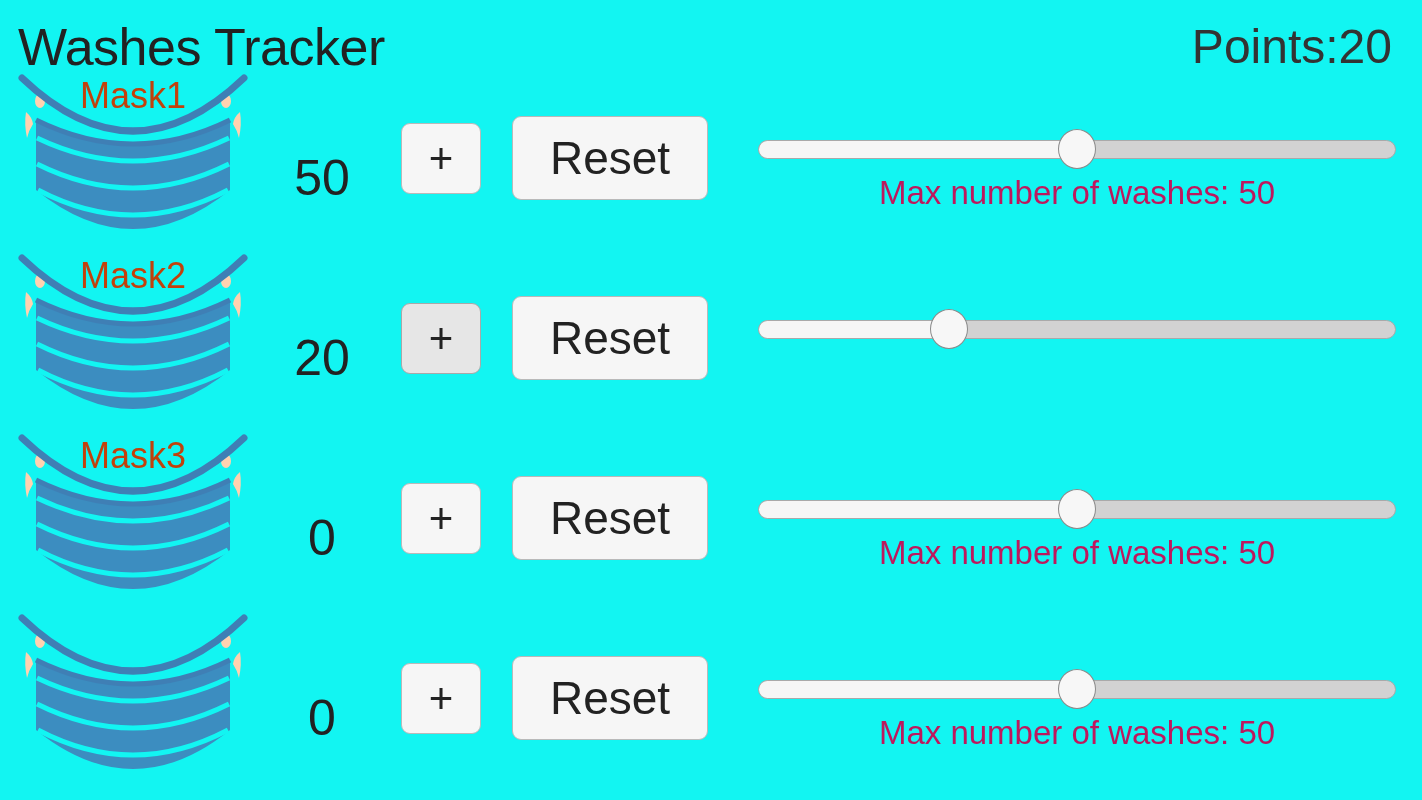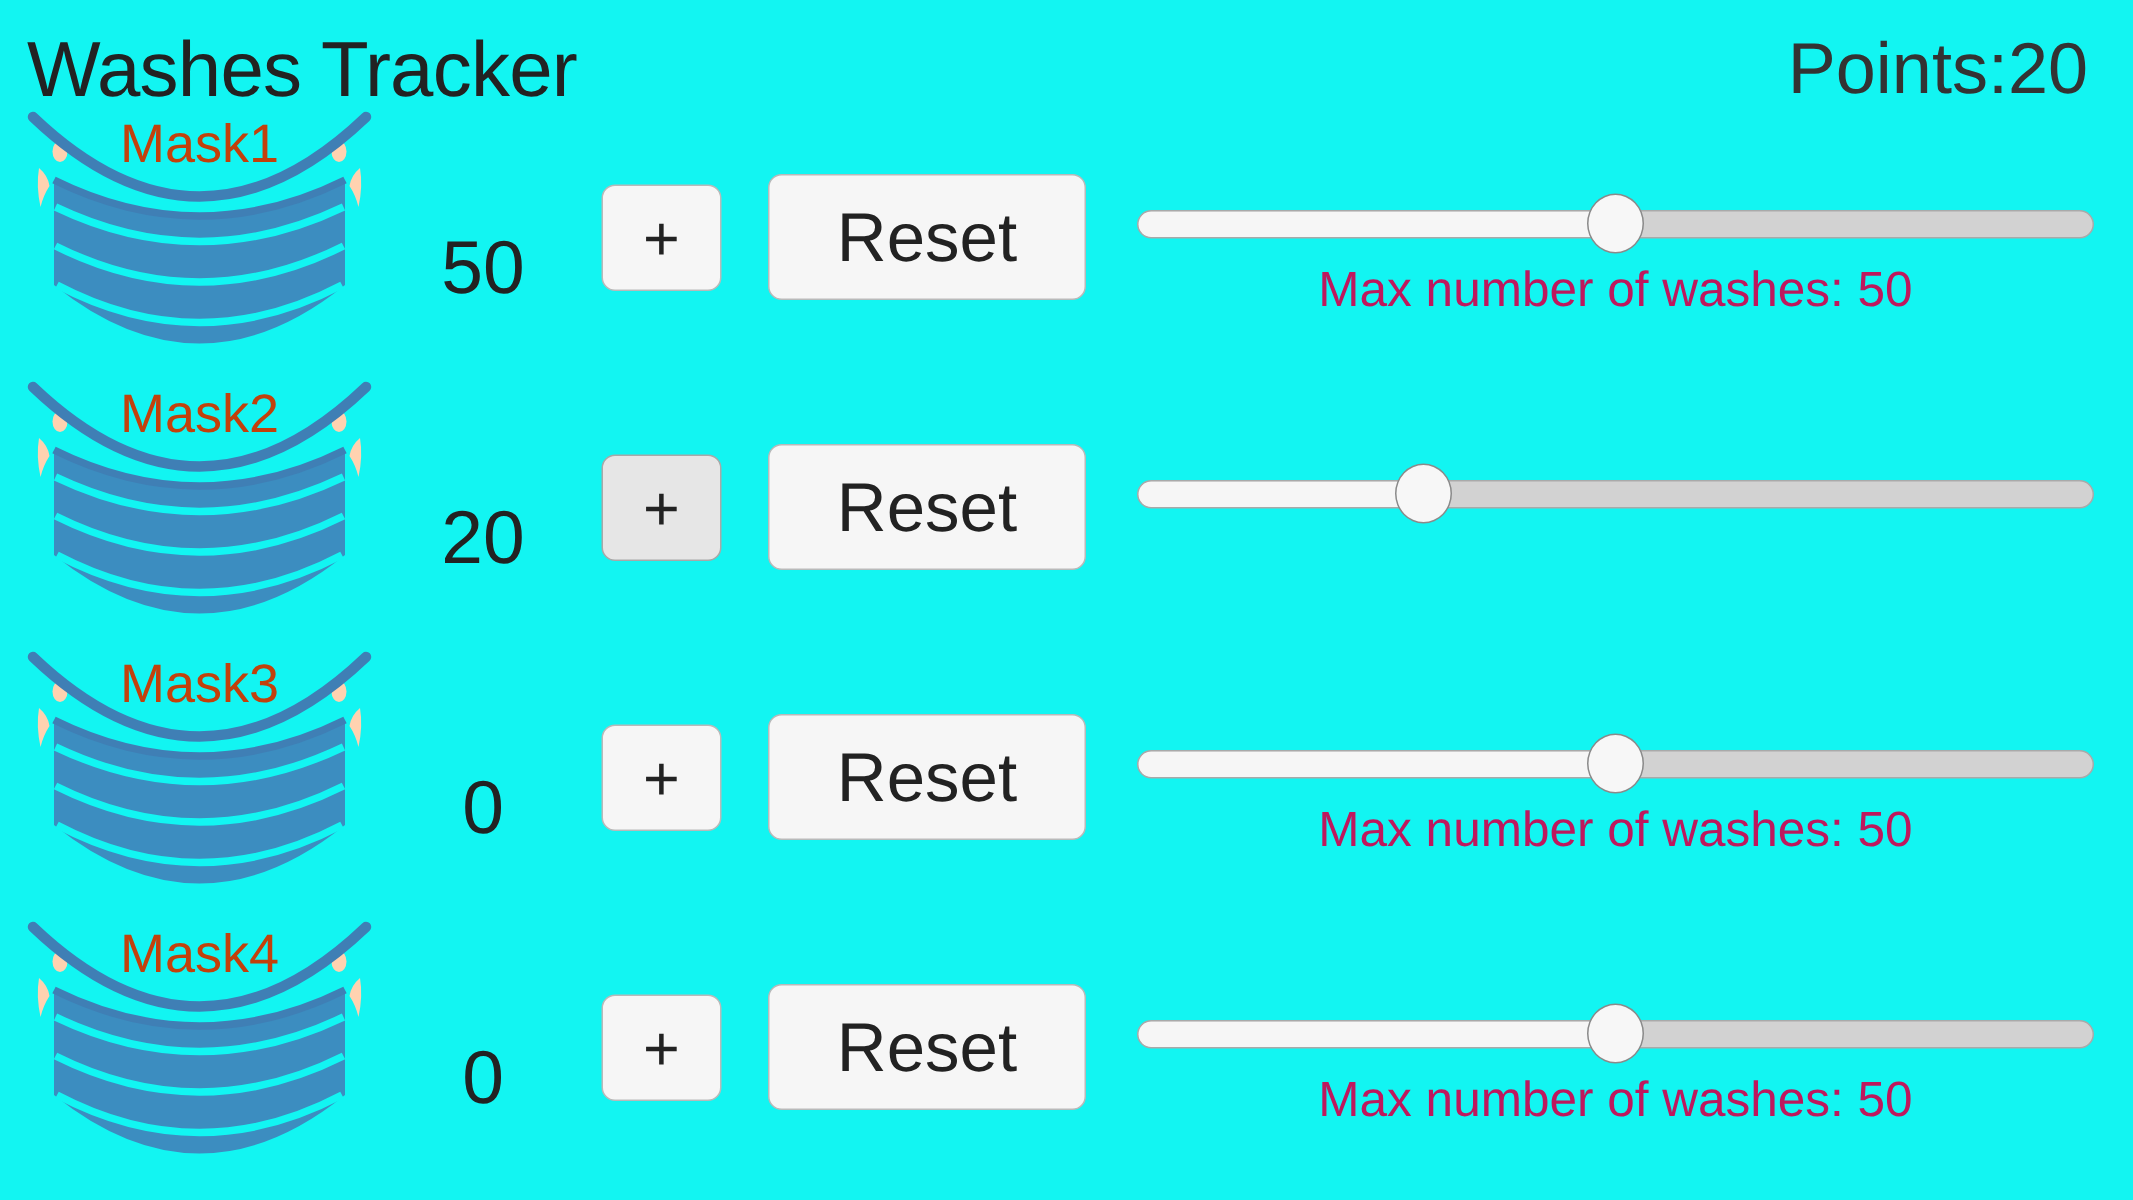--- a/index.html
+++ b/index.html
@@ -118,21 +118,21 @@
     height: 71px;
     font-size: 42px;
   }
   .btn-plus.active {
     background: #e6e6e6;
     border-color: #a8a8a8;
   }
   .btn-reset {
     left: 512px;
     top: 38px;
-    width: 212px;
+    width: 196px;
     height: 84px;
     font-size: 46px;
   }
 
   
   .slider-cell {
     position: absolute;
     left: 758px;
     top: 0;
     width: 640px;
@@ -330,21 +330,20 @@
         <path d="M14 6 Q125 112 236 6" fill="none" stroke="#3f7fb5" stroke-width="7" stroke-linecap="round"></path>
 
         <path d="M28 48 Q125 96 222 48 L222 118 Q125 196 28 118 Z" fill="#3c8dc0"></path>
 
         <path d="M29 66 Q125 112 221 66" fill="none" stroke="#12f5f2" stroke-width="5"></path>
         <path d="M29 92 Q125 140 221 92" fill="none" stroke="#12f5f2" stroke-width="5"></path>
         <path d="M30 118 Q125 168 220 118" fill="none" stroke="#12f5f2" stroke-width="5"></path>
 
         <path d="M28 48 Q125 96 222 48" fill="none" stroke="#3f7fb5" stroke-width="5"></path>
       </svg>
-      <div class="mask-label">Mask4</div>
     </div>
 
     <div class="count">0</div>
 
     <button class="btn btn-plus">+</button>
     <button class="btn btn-reset">Reset</button>
 
     <div class="slider-cell">
       <div class="slider">
         <div class="track">

